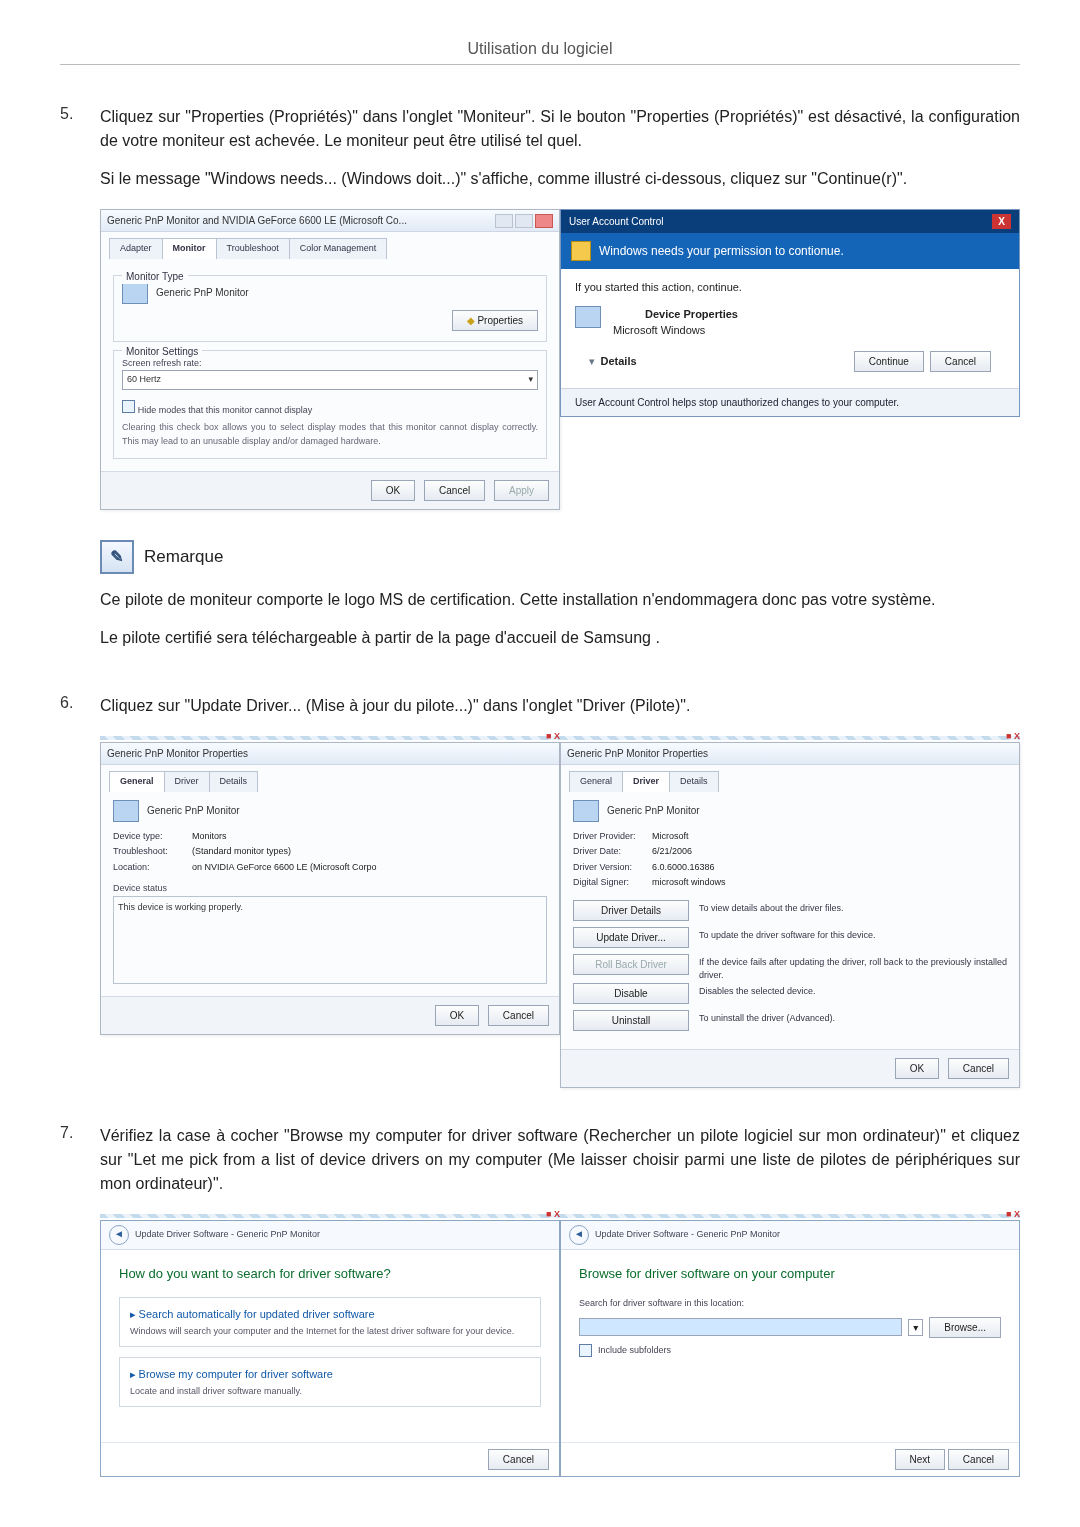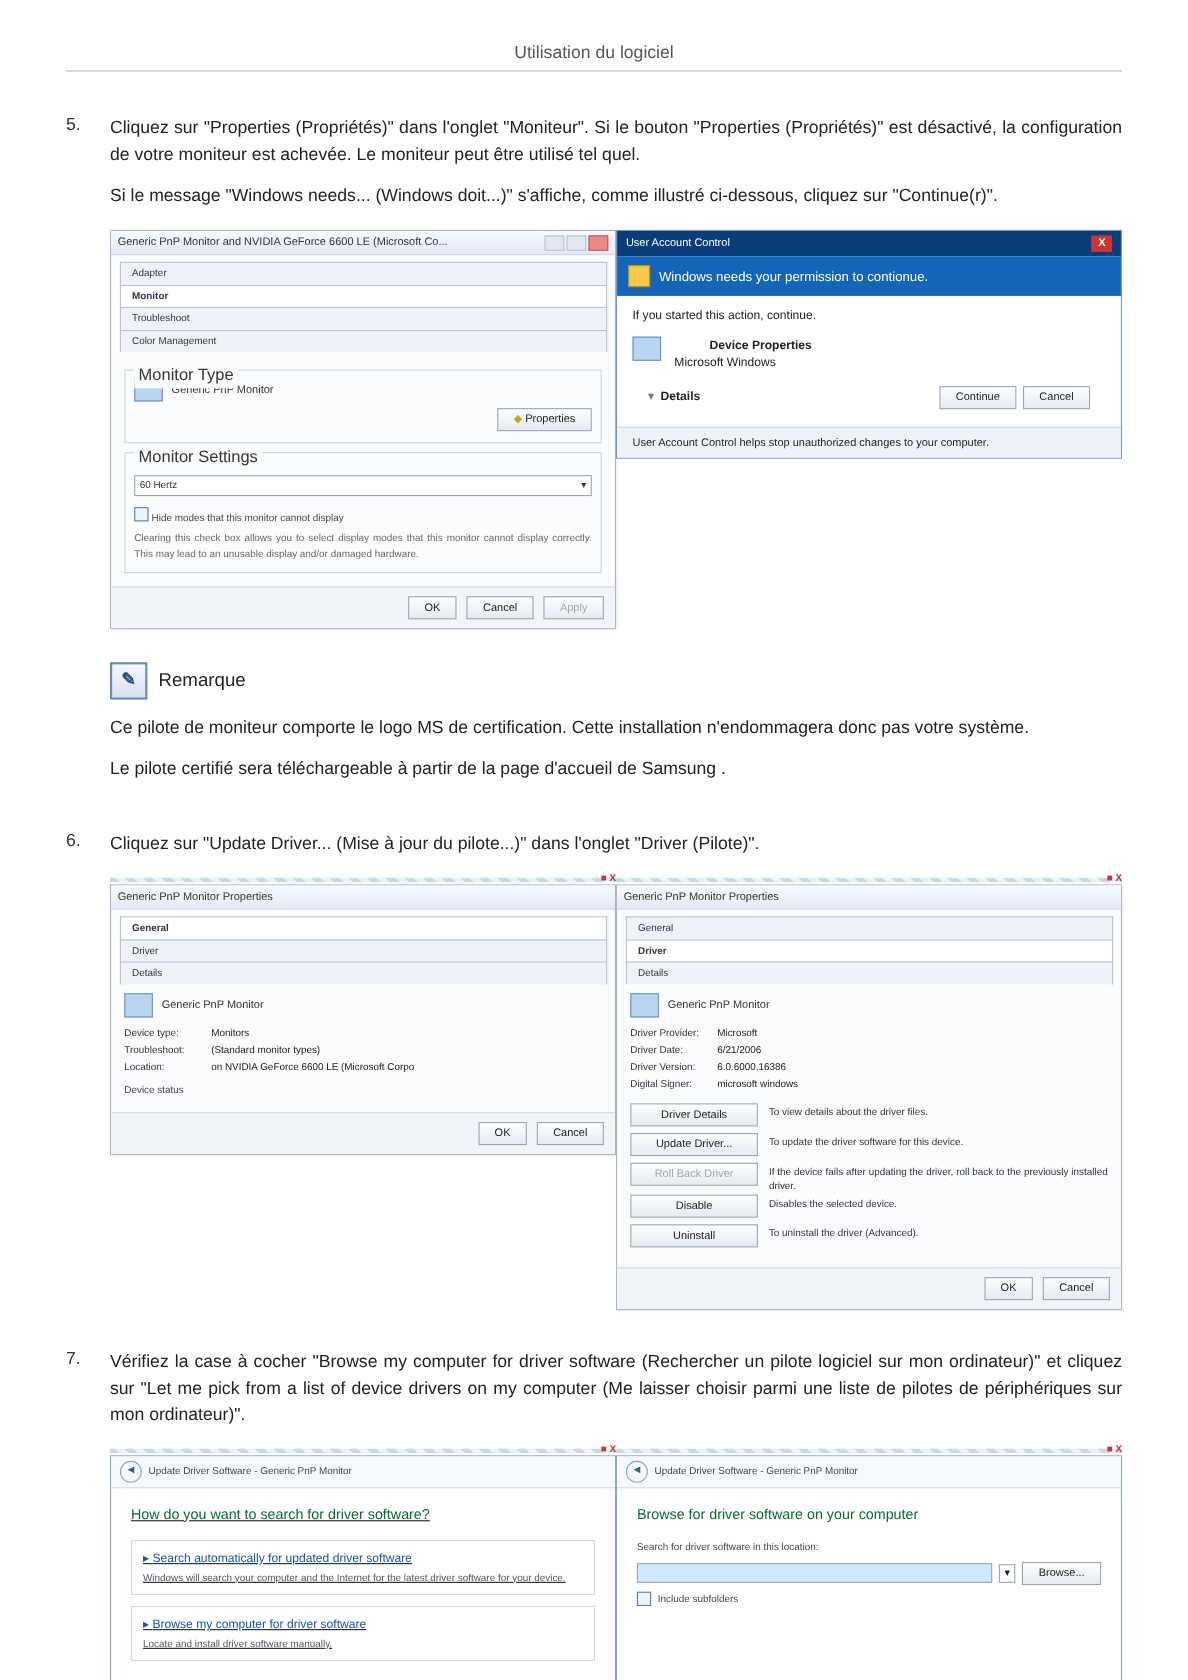--- a/index.html
+++ b/index.html
@@ -72,39 +72,39 @@
     justify-content: space-between;
     border-bottom: 1px solid #cdd6e2;
   }
   .win .chrome-btns {
     display: flex; gap: 2px;
   }
   .win .chrome-btns span {
     width: 16px; height: 12px; background: #e2e8f2; border:1px solid #b9c3d2;
   }
   .win .chrome-btns span.close { background:#e88; border-color:#c55;}
-  .tabs { display:flex; padding: 6px 8px 0 8px; gap:0; font-size:9px;flex-direction:column; }
+  .tabs { display:flex; padding: 6px 8px 0 8px; gap:0; font-size:9px; }
   .tab {
     padding: 3px 10px;
     border: 1px solid #b9c3d2;
     border-bottom: none;
     background: #eef3fa;
     margin-right: -1px;
     color:#334;
   }
   .tab.active { background:#fff; font-weight:bold; }
   .win .body { padding: 8px 12px 12px 12px; }
   .group {
     border: 1px solid #cfd6e1;
     padding: 6px 8px 10px 8px;
     margin-top: 8px;
     position: relative;
   }
   .group > .glabel {
-    position:absolute; top:-7px; left:8px; background:#fbfcfe; padding:0 4px; font-size:15px; color:#334;
+    position:absolute; top:-7px; left:8px; background:#fbfcfe; padding:0 4px; font-size:10px; color:#334;
   }
   .btn {
     display:inline-block;
     padding: 2px 14px;
     background: linear-gradient(#fdfdfd,#e6ebf2);
     border:1px solid #9aa6b8;
     font-size:10px;
     color:#222;
   }
   .btn.dis { color:#9aa; }
@@ -345,20 +345,23 @@
                   </div>
                 <div class="kv">
                     <span class="k">Troubleshoot:</span>
                     <span class="v">(Standard monitor types)</span>
                   </div>
                 <div class="kv">
                     <span class="k">Location:</span>
                     <span class="v">on NVIDIA GeForce 6600 LE (Microsoft Corpo</span>
                   </div>
                 <div class="tiny" style="margin-top:8px;">Device status</div>
+                <div style="border:1px solid #b9c3d2;height:78px;padding:4px;font-size:9px;overflow:auto;">
+                  <span>This device is working properly.</span>
+                </div>
               </div>
               <div class="footer">
                 <span class="btn">OK</span>
                 <span class="btn">Cancel</span>
               </div>
             </div>
           </div>
 
           <div class="wiz-wrap">
             <div class="topstrip"></div>
@@ -433,21 +436,21 @@
         <div class="ss-row">
 
           <div class="wiz-wrap">
             <div class="topstrip"></div>
               <span class="redflag">■ X</span>
             <div class="wiz">
               <div class="wiz-nav">
                 <span class="nav-arrow">◄</span>
                 <span class="tiny">Update Driver Software - Generic PnP Monitor</span>
               </div>
-              <div class="wiz-body" style="min-height:170px;text-decoration:underline;">
+              <div class="wiz-body" style="min-height:170px;">
                 <div class="qhead">How do you want to search for driver software?</div>
                 <div class="opt">
                   <div class="opt-title bullet">Search automatically for updated driver software</div>
                   <div class="opt-desc">Windows will search your computer and the Internet for the latest driver software for your device.</div>
                 </div>
                 <div class="opt">
                   <div class="opt-title bullet">Browse my computer for driver software</div>
                   <div class="opt-desc">Locate and install driver software manually.</div>
                 </div>
               </div>

